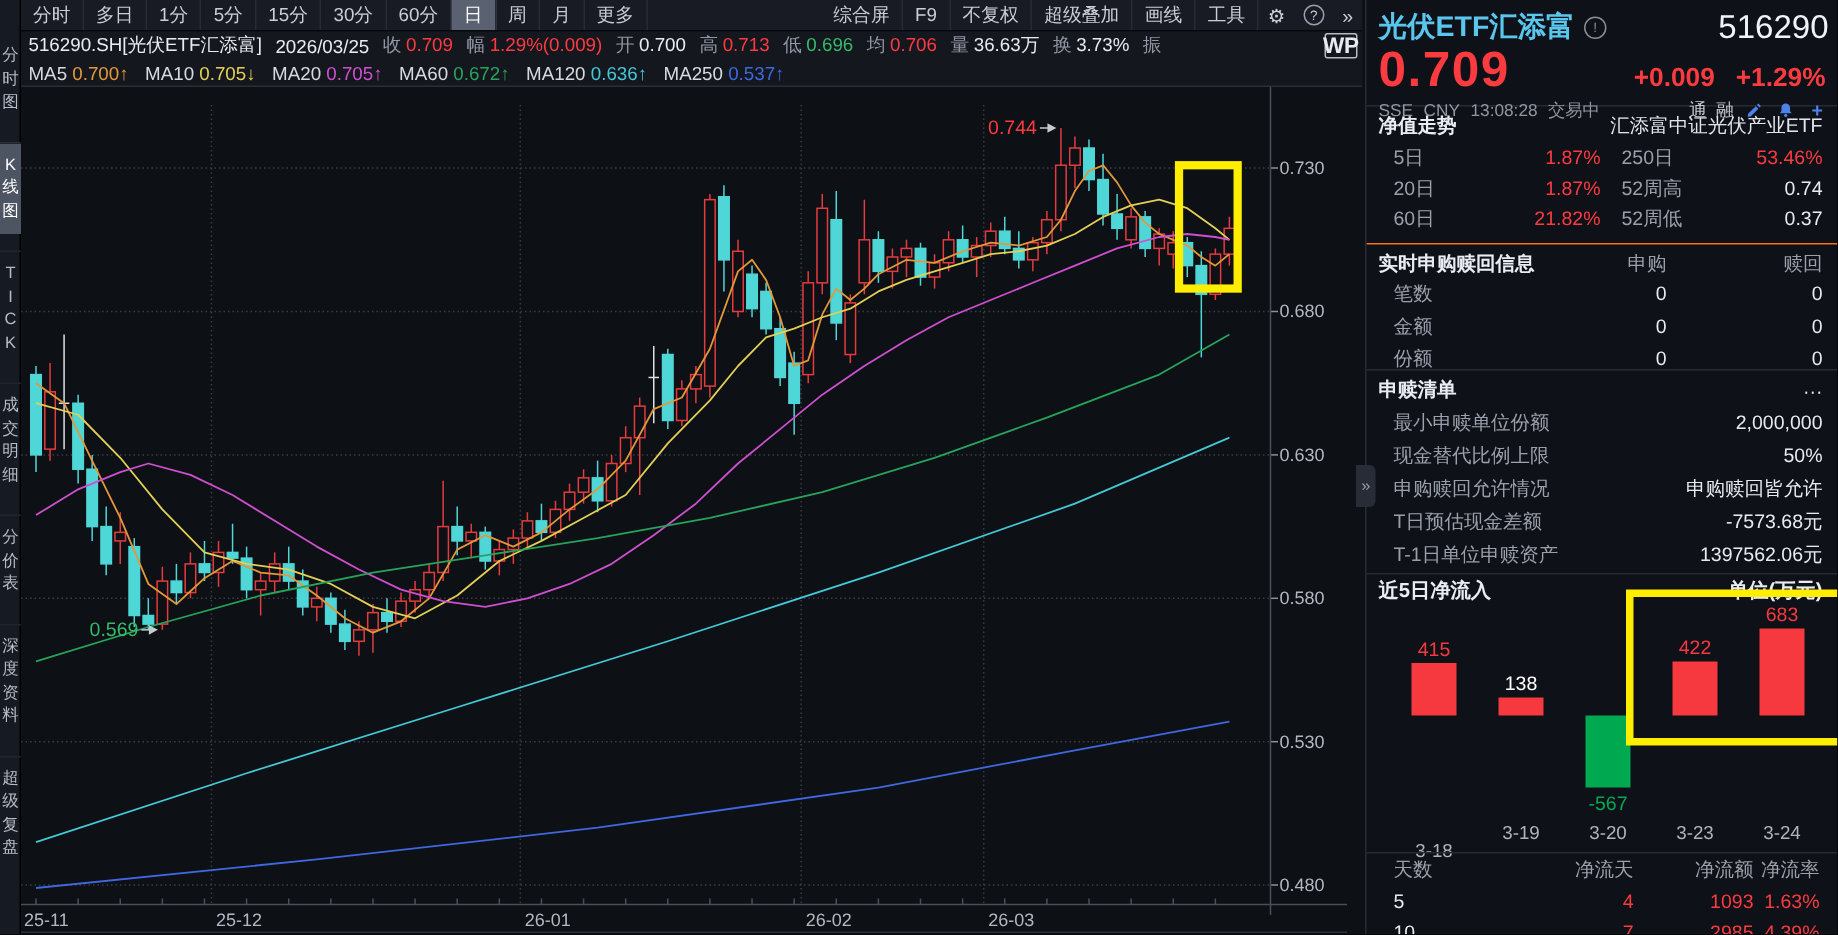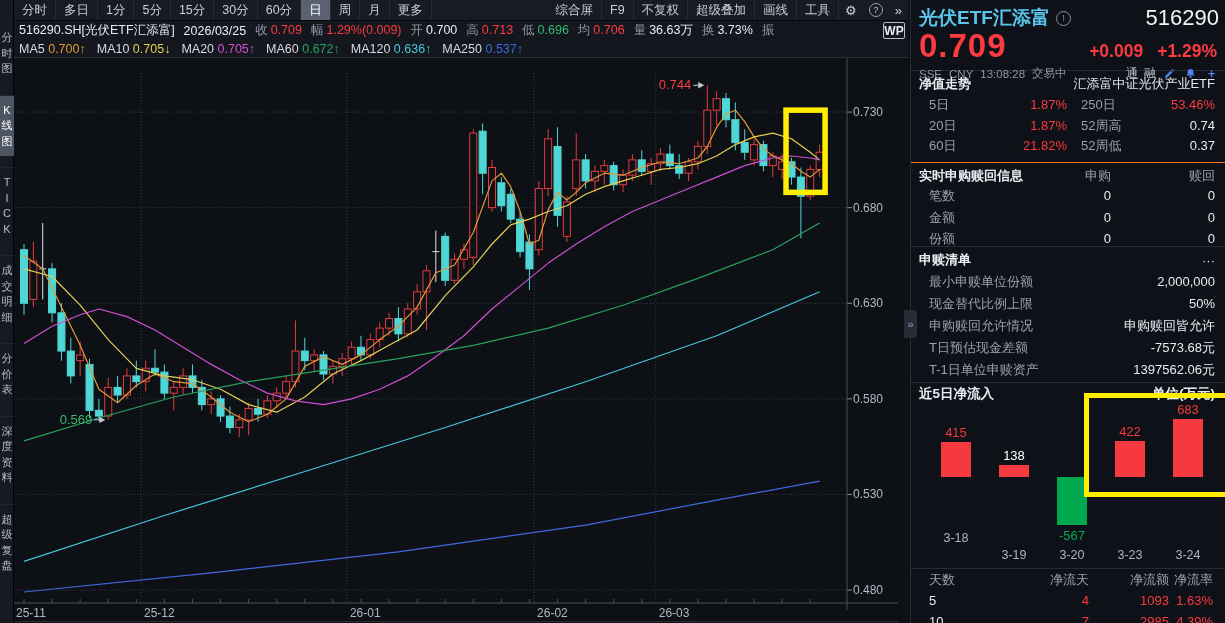--- a/index.html
+++ b/index.html
@@ -17,21 +17,21 @@
   .ttab{padding:0 8px;line-height:20px;border-right:1px solid #262a33;cursor:pointer;white-space:nowrap;}
   .ttab.active{background:#5a6170;color:#fff;}
   .tacts{margin-left:auto;display:flex;align-items:center;}
   .ticon{padding:0 6px;cursor:pointer;font-size:13px;}
   .help-circle{display:inline-flex;width:12px;height:12px;border:1px solid #9aa0ab;border-radius:50%;align-items:center;justify-content:center;font-size:9px;color:#c9ced6;margin:0 6px;cursor:pointer;}
   .row2{display:flex;align-items:center;height:19px;font-size:12.5px;padding-left:5px;gap:9px;position:relative;color:#e8ecf2;}
   .kv{white-space:nowrap;}
   .kv .k{color:#9097a2;}
   .kv .v{margin-left:3px;}
   .c-red{color:#fb3b40;} .c-green{color:#35ba6a;} .c-white{color:#e7ebf1;} .c-gray{color:#9aa0ab;}
-  .wp{position:absolute;right:3px;top:1px;width:20px;height:15px;border:1px solid #b6bcc6;border-radius:2px;font-size:12px;font-weight:bold;display:flex;align-items:center;justify-content:center;color:#e8ecf2;cursor:pointer;}
+  .wp{position:absolute;right:3px;top:1px;width:20px;height:15px;border:1px solid #b6bcc6;border-radius:2px;font-size:15px;font-weight:bold;display:flex;align-items:center;justify-content:center;color:#e8ecf2;cursor:pointer;}
   .row3{display:flex;align-items:center;height:18px;font-size:12.5px;padding-left:5px;gap:11px;}
   .ma-item{white-space:nowrap;}
   .ma-item .ml{color:#d6dae0;}
   .range-wrap{margin-left:auto;display:flex;align-items:center;padding-right:4px;cursor:pointer;}
   .range{border-bottom:1px solid #9097a2;font-size:12.5px;color:#dbdfe6;}
   .caret{font-size:9px;color:#b9bec7;margin-left:3px;}
   .lock{position:relative;width:10px;height:8px;background:#e8a33d;border-radius:1px;margin-left:8px;cursor:pointer;}
   .lock::before{content:"";position:absolute;left:4px;top:-6px;width:6px;height:6px;border:2px solid #e8a33d;border-bottom:none;border-radius:3px 3px 0 0;transform:rotate(30deg);}
   .lock::after{content:"";position:absolute;left:4px;top:3px;width:2px;height:3px;background:#15181f;}
 
@@ -599,21 +599,21 @@
           <span class="lv">1397562.06元</span>
         </div>
       </div>
     <div class="p-sec" id="sec-flow">
         <div class="flow-title-row">
           <span>近5日净流入</span>
           <span class="unit">单位(万元)</span>
         </div>
         <div class="fbar" style="left: 30px; width: 30px; height: 35px; top: 60px; background: rgb(245, 57, 63);"></div>
         <div class="flab" style="left: 17px; width: 56px; top: 43px; color: rgb(245, 57, 63);">415</div>
-        <div class="fdate" style="left: 17px; width: 56px; top: 149px;">3-18</div>
+        <div class="fdate" style="left: 17px; width: 56px; top: 178px;">3-18</div>
         <div class="fbar" style="left: 88px; width: 30px; height: 12px; top: 83px; background: rgb(245, 57, 63);"></div>
         <div class="flab" style="left: 75px; width: 56px; top: 66px; color: #ffffff;">138</div>
         <div class="fdate" style="left: 75px; width: 56px; top: 166px;">3-19</div>
         <div class="fbar" style="left: 146px; width: 30px; height: 48px; top: 95px; background: rgb(0, 169, 79);"></div>
         <div class="flab" style="left: 133px; width: 56px; top: 146px; color: rgb(0, 169, 79);">-567</div>
         <div class="fdate" style="left: 133px; width: 56px; top: 166px;">3-20</div>
         <div class="fbar" style="left: 204px; width: 30px; height: 36px; top: 59px; background: rgb(245, 57, 63);"></div>
         <div class="flab" style="left: 191px; width: 56px; top: 42px; color: rgb(245, 57, 63);">422</div>
         <div class="fdate" style="left: 191px; width: 56px; top: 166px;">3-23</div>
         <div class="fbar" style="left: 262px; width: 30px; height: 58px; top: 37px; background: rgb(245, 57, 63);"></div>

